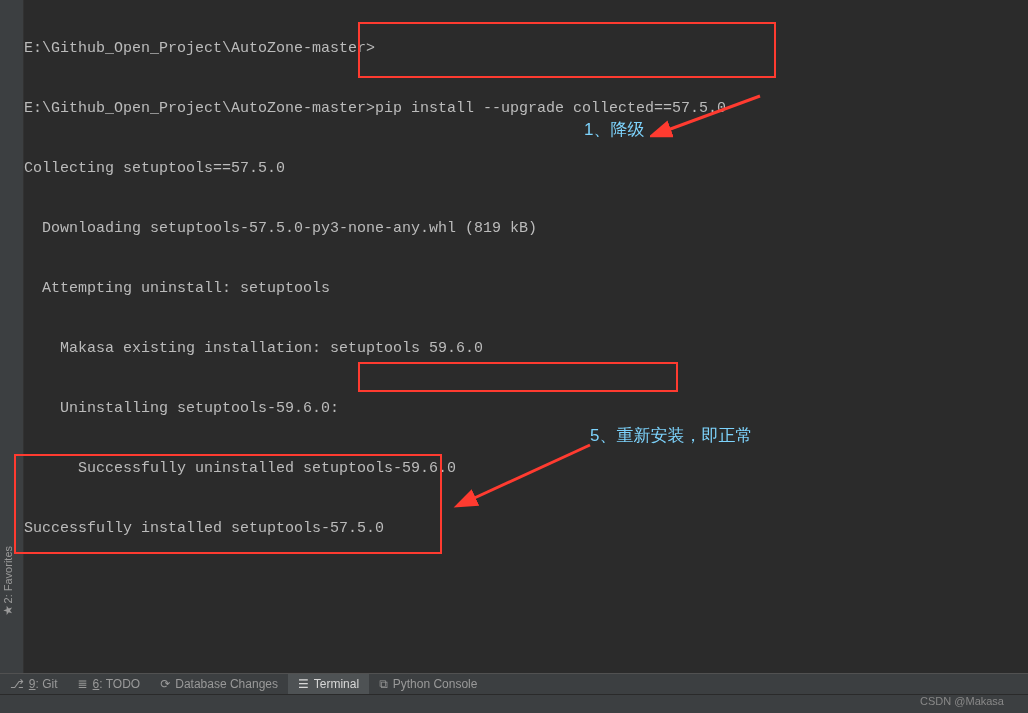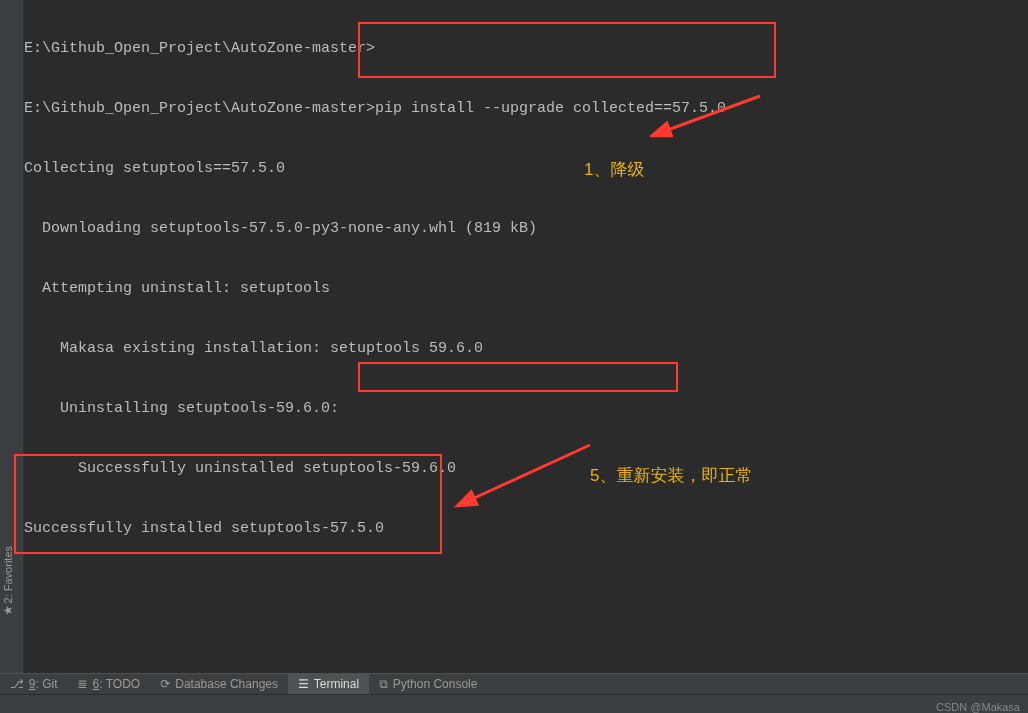--- a/index.html
+++ b/index.html
@@ -7,29 +7,29 @@
 
 .left-gutter { position:absolute; left:0; top:0; width:24px; height:673px; background:#3c3f41; border-right:1px solid #323232; }
 .gutter-item { position:absolute; left:2px; display:flex; align-items:center; writing-mode:vertical-rl; transform:rotate(180deg); color:#9a9a9a; font-family:"Segoe UI",sans-serif; font-size:11px; cursor:pointer; }
 .gutter-item .ico { writing-mode:horizontal-tb; transform:rotate(90deg); margin-top:4px; font-size:12px; }
 
 .terminal { position:absolute; left:24px; top:0; right:12px; height:673px; background:#2b2b2b; padding:4px 0 0 0; line-height:30px; white-space:pre; color:#bbbbbb; overflow:hidden; }
 .terminal .line { padding-left:0; }
 .progress-bar { display:inline-block; width:296px; height:16px; background:#dcdcdc; vertical-align:middle; margin-top:-3px; }
 
 .hl-box { position:absolute; border:2px solid #ff3b30; background:transparent; pointer-events:none; }
-.annot { position:absolute; color:#eab308; font-family:"Microsoft YaHei","SimSun",sans-serif; font-size:17px; pointer-events:none;margin-top:40px; }
+.annot { position:absolute; color:#7dd3fc; font-family:"Microsoft YaHei","SimSun",sans-serif; font-size:17px; pointer-events:none; }
 .arrow { position:absolute; pointer-events:none; }
 
 .bottom-bar { position:absolute; left:0; bottom:19px; width:100%; height:21px; background:#3c3f41; border-top:1px solid #515151; display:flex; align-items:center; font-family:"Segoe UI",sans-serif; font-size:12px; color:#999; }
 .bottom-bar .btn { height:21px; display:flex; align-items:center; padding:0 10px; cursor:pointer; gap:5px; }
 .bottom-bar .btn.active { background:#4e5254; color:#d8d8d8; }
 .bottom-bar .ic { font-size:12px; }
 
-.status-bar { position:absolute; left:0; bottom:0; width:100%; height:19px; background:#3c3f41; border-top:1px solid #2a2a2a; display:flex; align-items:flex-end; justify-content:flex-end; padding-right:8px; font-family:"Segoe UI",sans-serif; font-size:11px; color:#888; }
+.status-bar { position:absolute; left:0; bottom:0; width:100%; height:19px; background:#3c3f41; border-top:1px solid #2a2a2a; display:flex; align-items:flex-start; justify-content:flex-end; padding-right:24px; font-family:"Segoe UI",sans-serif; font-size:11px; color:#888; }
 </style>
 </head>
 <body>
 
 <div class="left-gutter">
   <div class="gutter-item" style="bottom:52px;">
     <span class="ico">★</span>
     <span>2: Favorites</span>
   </div>
 </div>

